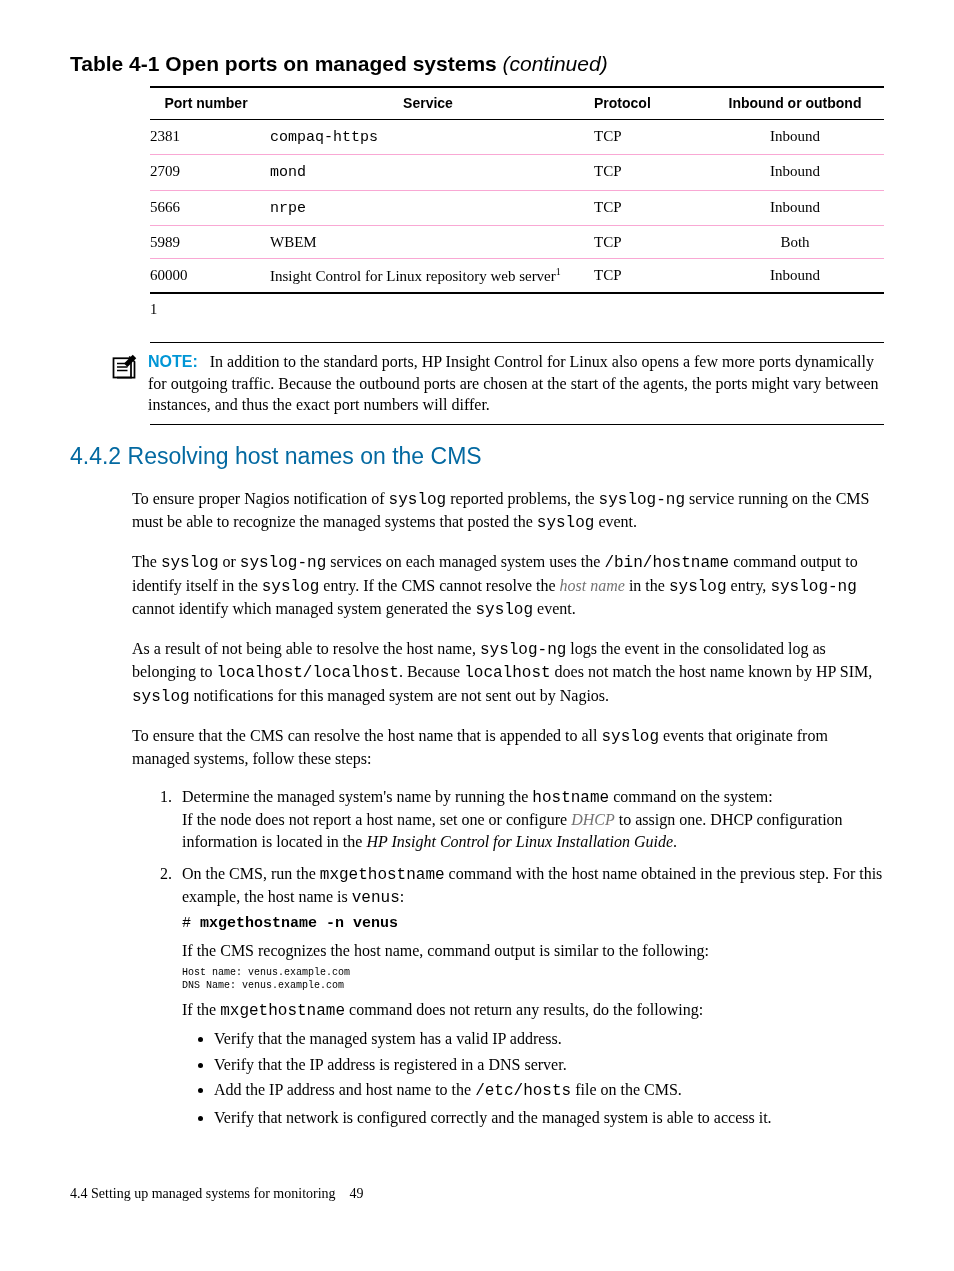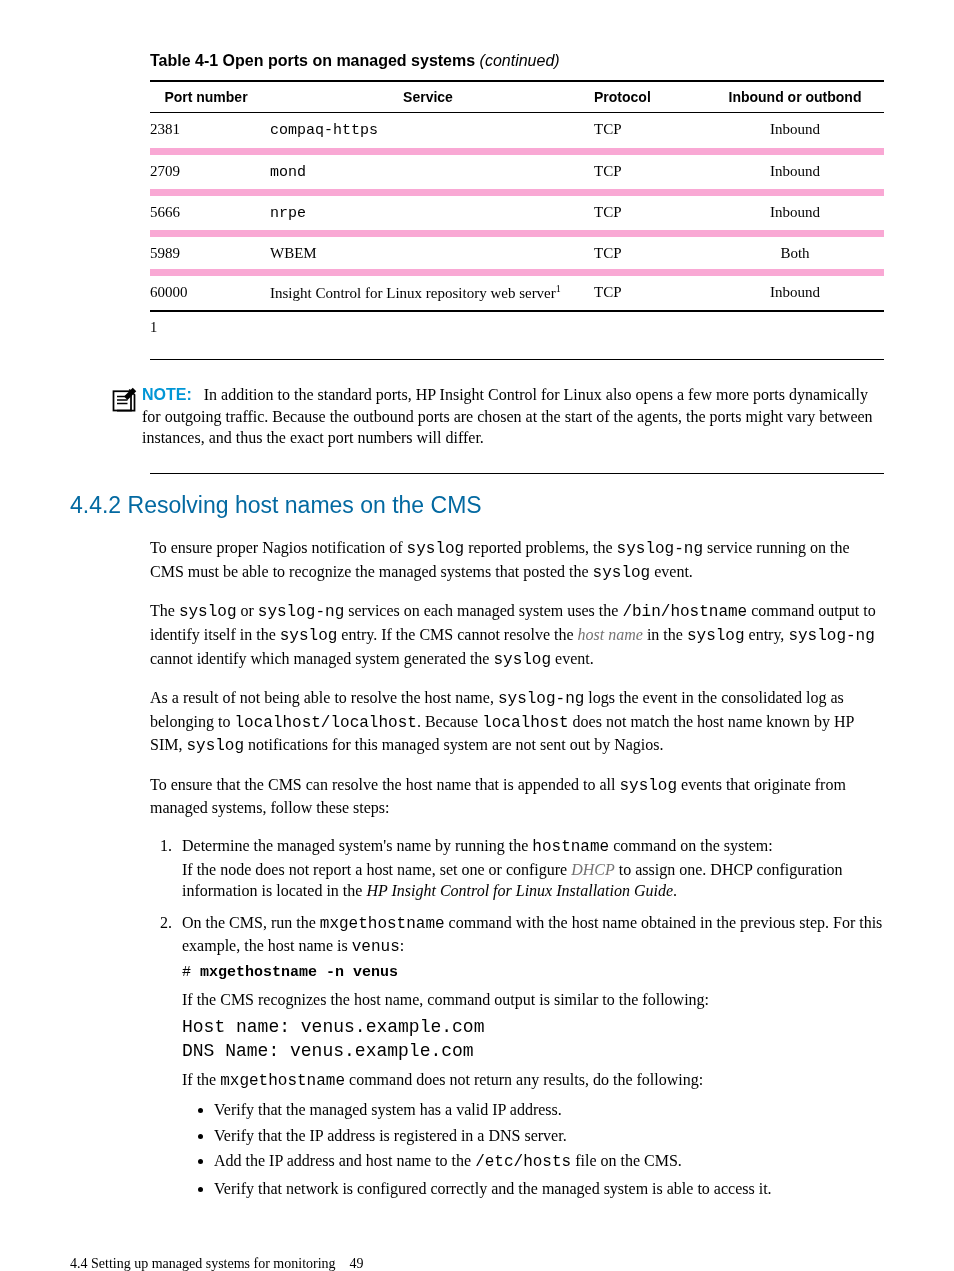--- a/index.html
+++ b/index.html
@@ -8,22 +8,21 @@
     color: #000;
     background: #fff;
     margin: 0;
     padding: 50px 70px 40px 70px;
     width: 954px;
     box-sizing: border-box;
     line-height: 1.35;
   }
   .table-title {
     font-family: Arial, Helvetica, sans-serif;
-    font-size: 16px;
-    margin-left: 80px;
+    font-size: 21px;
     margin-bottom: 8px;
   }
   .table-title .bold { font-weight: bold; }
   .table-title .italic { font-style: italic; }
   table.ports {
     width: calc(100% - 80px);
     margin-left: 80px;
     border-collapse: collapse;
     font-family: Georgia, 'Times New Roman', serif;
     font-size: 15px;
@@ -34,39 +33,39 @@
   }
   table.ports th {
     font-family: Arial, Helvetica, sans-serif;
     font-weight: bold;
     text-align: center;
     padding: 6px 8px 6px 0;
     font-size: 14px;
   }
   table.ports th.protocol, table.ports td.protocol { text-align: left; }
   table.ports th.io, table.ports td.io { text-align: center; }
-  table.ports tbody tr { border-bottom: 7px solid #f9a8d4; }
+  table.ports tbody tr { border-bottom: 1px solid #f9a8d4; }
   table.ports tbody tr:last-child { border-bottom: 2px solid #000; }
   table.ports td { padding: 6px 8px 6px 0; vertical-align: top; }
   .mono { font-family: 'Courier New', Courier, monospace; }
   .sup { font-size: 10px; vertical-align: super; }
   .footnote {
     margin-left: 80px;
     font-size: 14.5px;
     padding: 6px 0 10px 0;
     display: flex;
   }
   .footnote .num { width: 24px; flex-shrink:0; }
   .note-block {
     margin-left: 80px;
     border-top: 1px solid #000;
     border-bottom: 1px solid #000;
-    padding: 24px 0;
+    padding: 8px 0;
     display: flex;
-    gap: 4px;
+    gap: 10px;
     margin-top: 12px;
     margin-bottom: 16px;
   }
   .note-icon {
     width: 28px; height: 28px; flex-shrink: 0;
     position: relative; top: 2px; left: -40px; margin-right:-40px;
   }
   .note-label {
     font-family: Arial, Helvetica, sans-serif;
     font-weight: bold;
@@ -74,33 +73,33 @@
     margin-right: 12px;
   }
   h2.section {
     font-family: Arial, Helvetica, sans-serif;
     font-weight: normal;
     color: #0369a1;
     font-size: 23px;
     margin: 10px 0 10px 0;
   }
   .body-para {
-    margin-left: 80px;
+    margin-left: 62px;
     margin-bottom: 12px;
   }
   .italic { font-style: italic; }
   a.term { color: #737373; font-style: italic; text-decoration: none; }
   ol.steps { margin-left: 80px; padding-left: 26px; }
   ol.steps > li { margin-bottom: 10px; padding-left: 6px; }
   .cmdblock { margin: 4px 0 6px 0; font-family: 'Courier New', Courier, monospace; font-size: 15px; }
   .cmdblock .prompt { font-weight: normal; }
   .cmdblock .cmd { font-weight: bold; }
   pre.output {
     font-family: 'Courier New', Courier, monospace;
-    font-size: 18px;
+    font-size: 10px;
     margin: 4px 0 6px 0;
     white-space: pre;
   }
   ul.bullets { list-style: disc; padding-left: 32px; margin: 6px 0; }
   ul.bullets li { margin-bottom: 4px; }
   .footer {
     margin-top: 56px;
     text-align: left;
     font-size: 14px;
     margin-right: 0;

